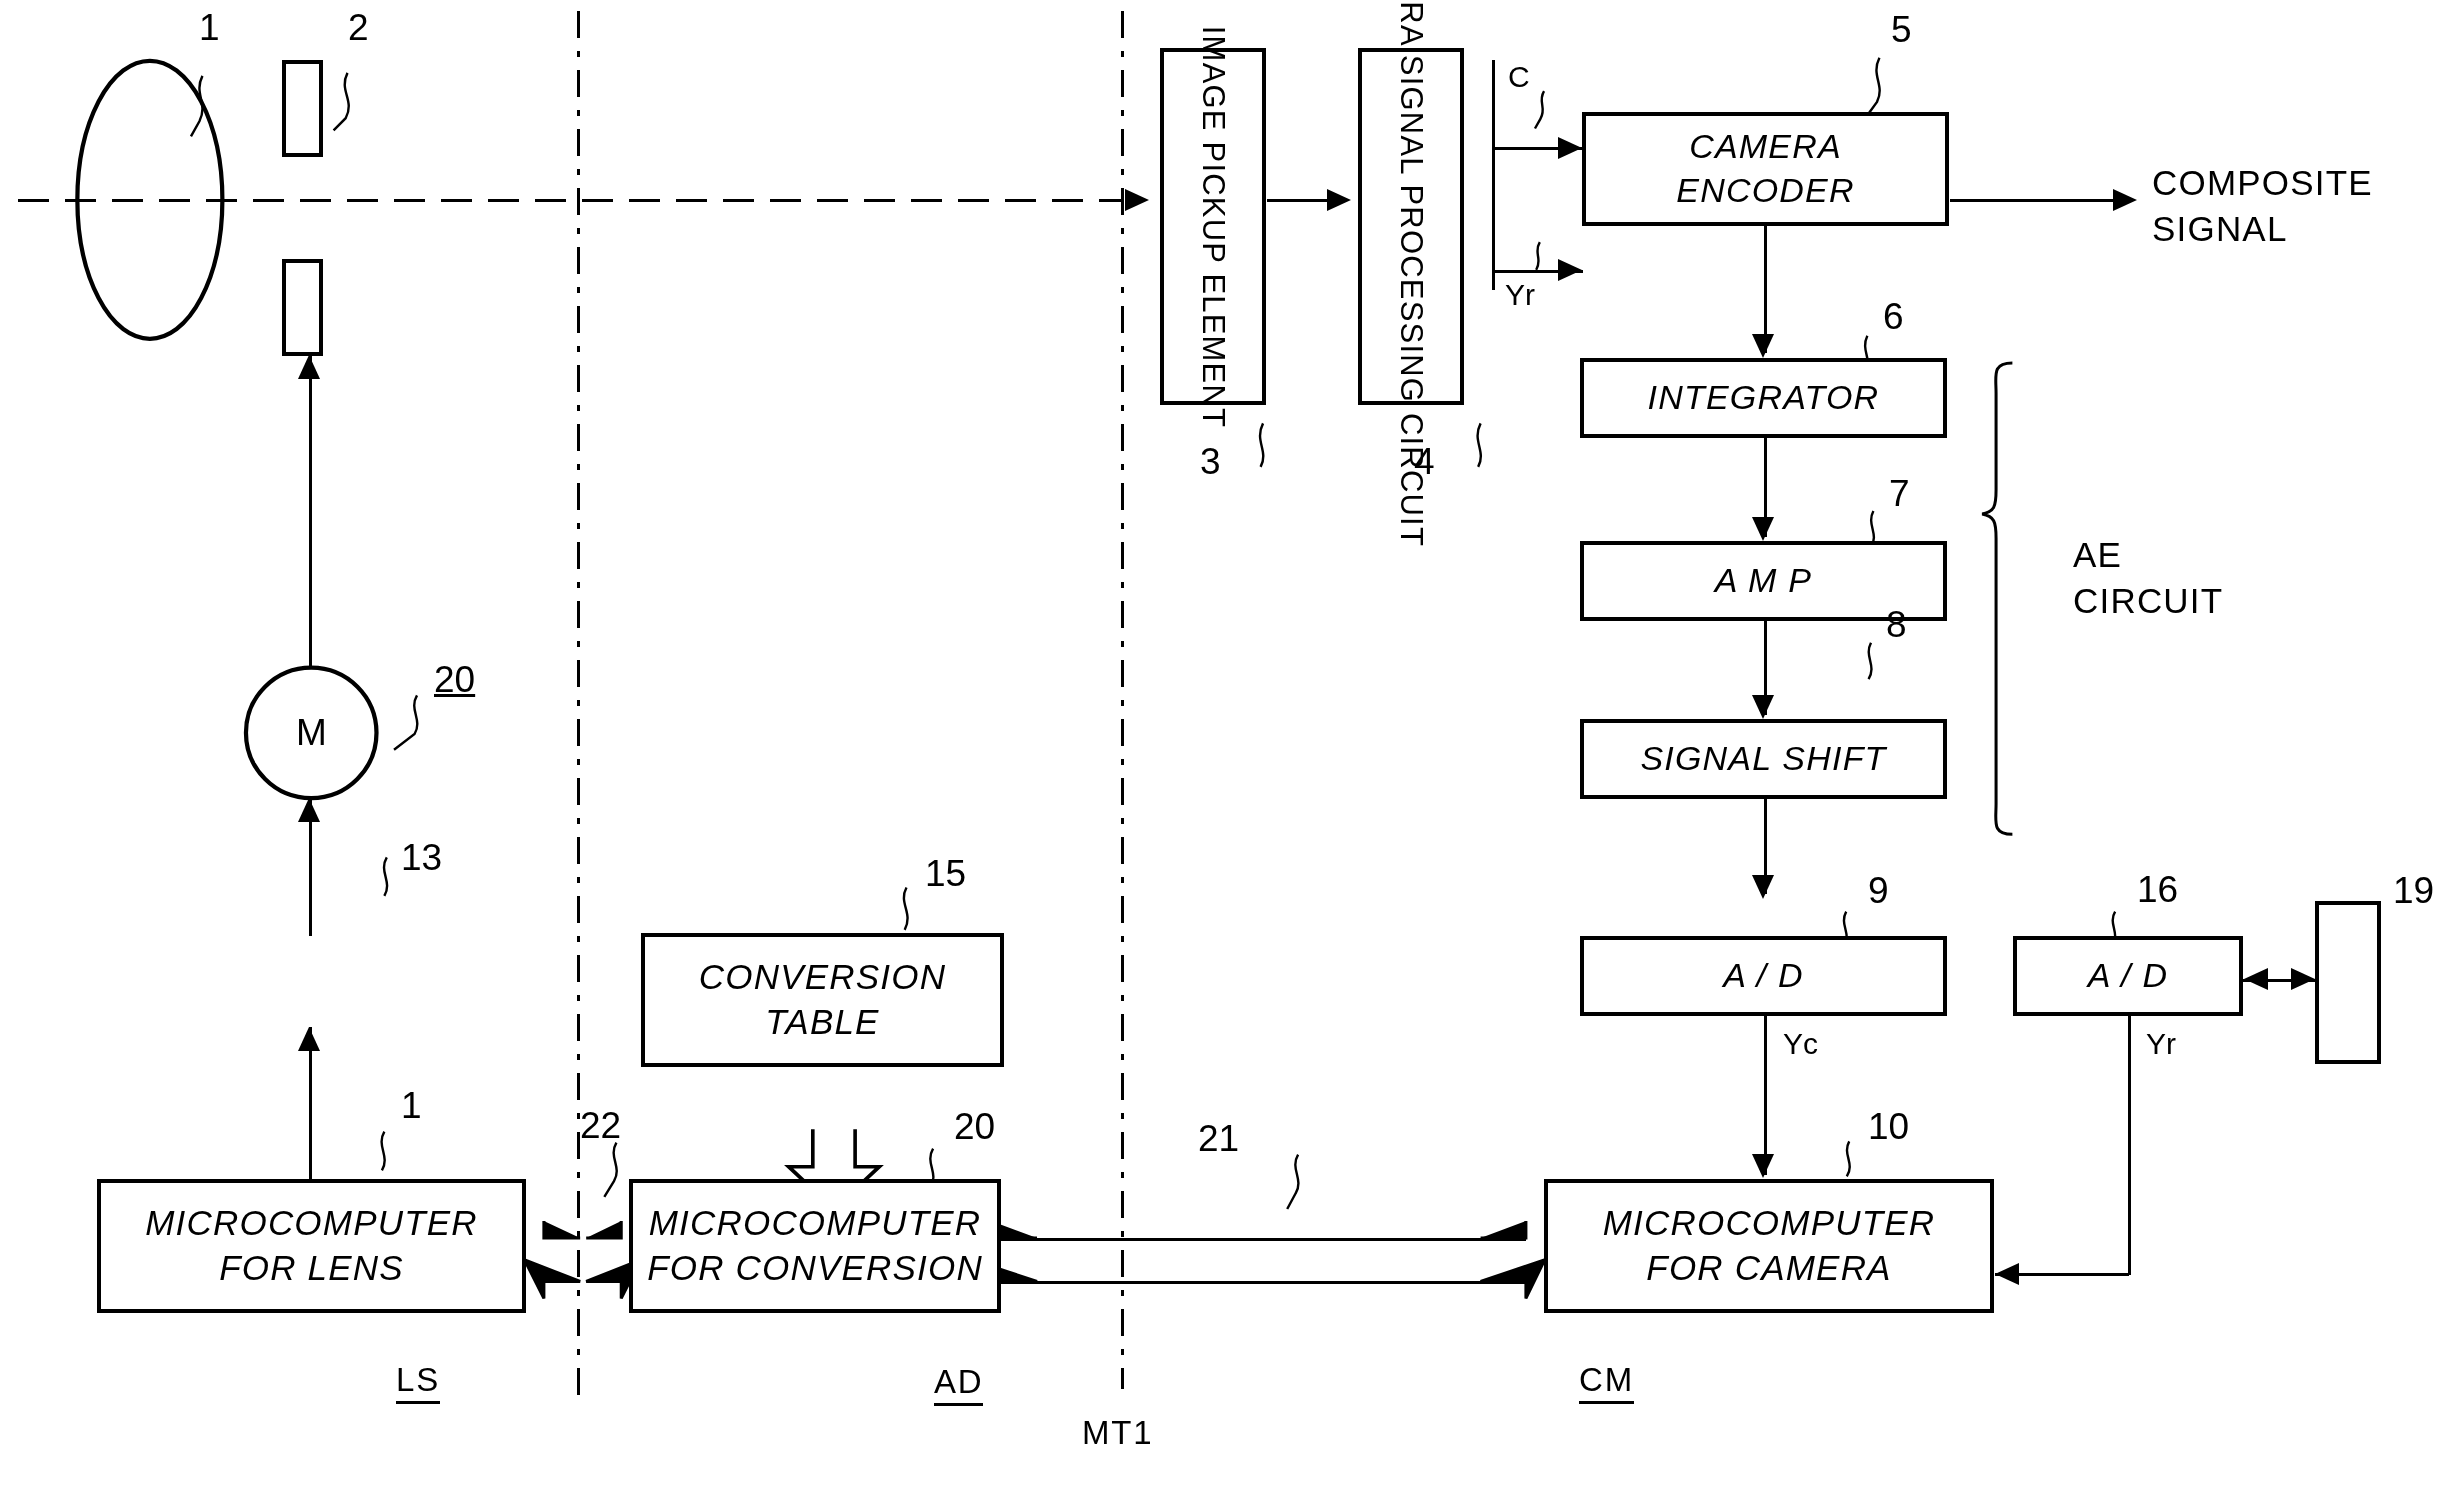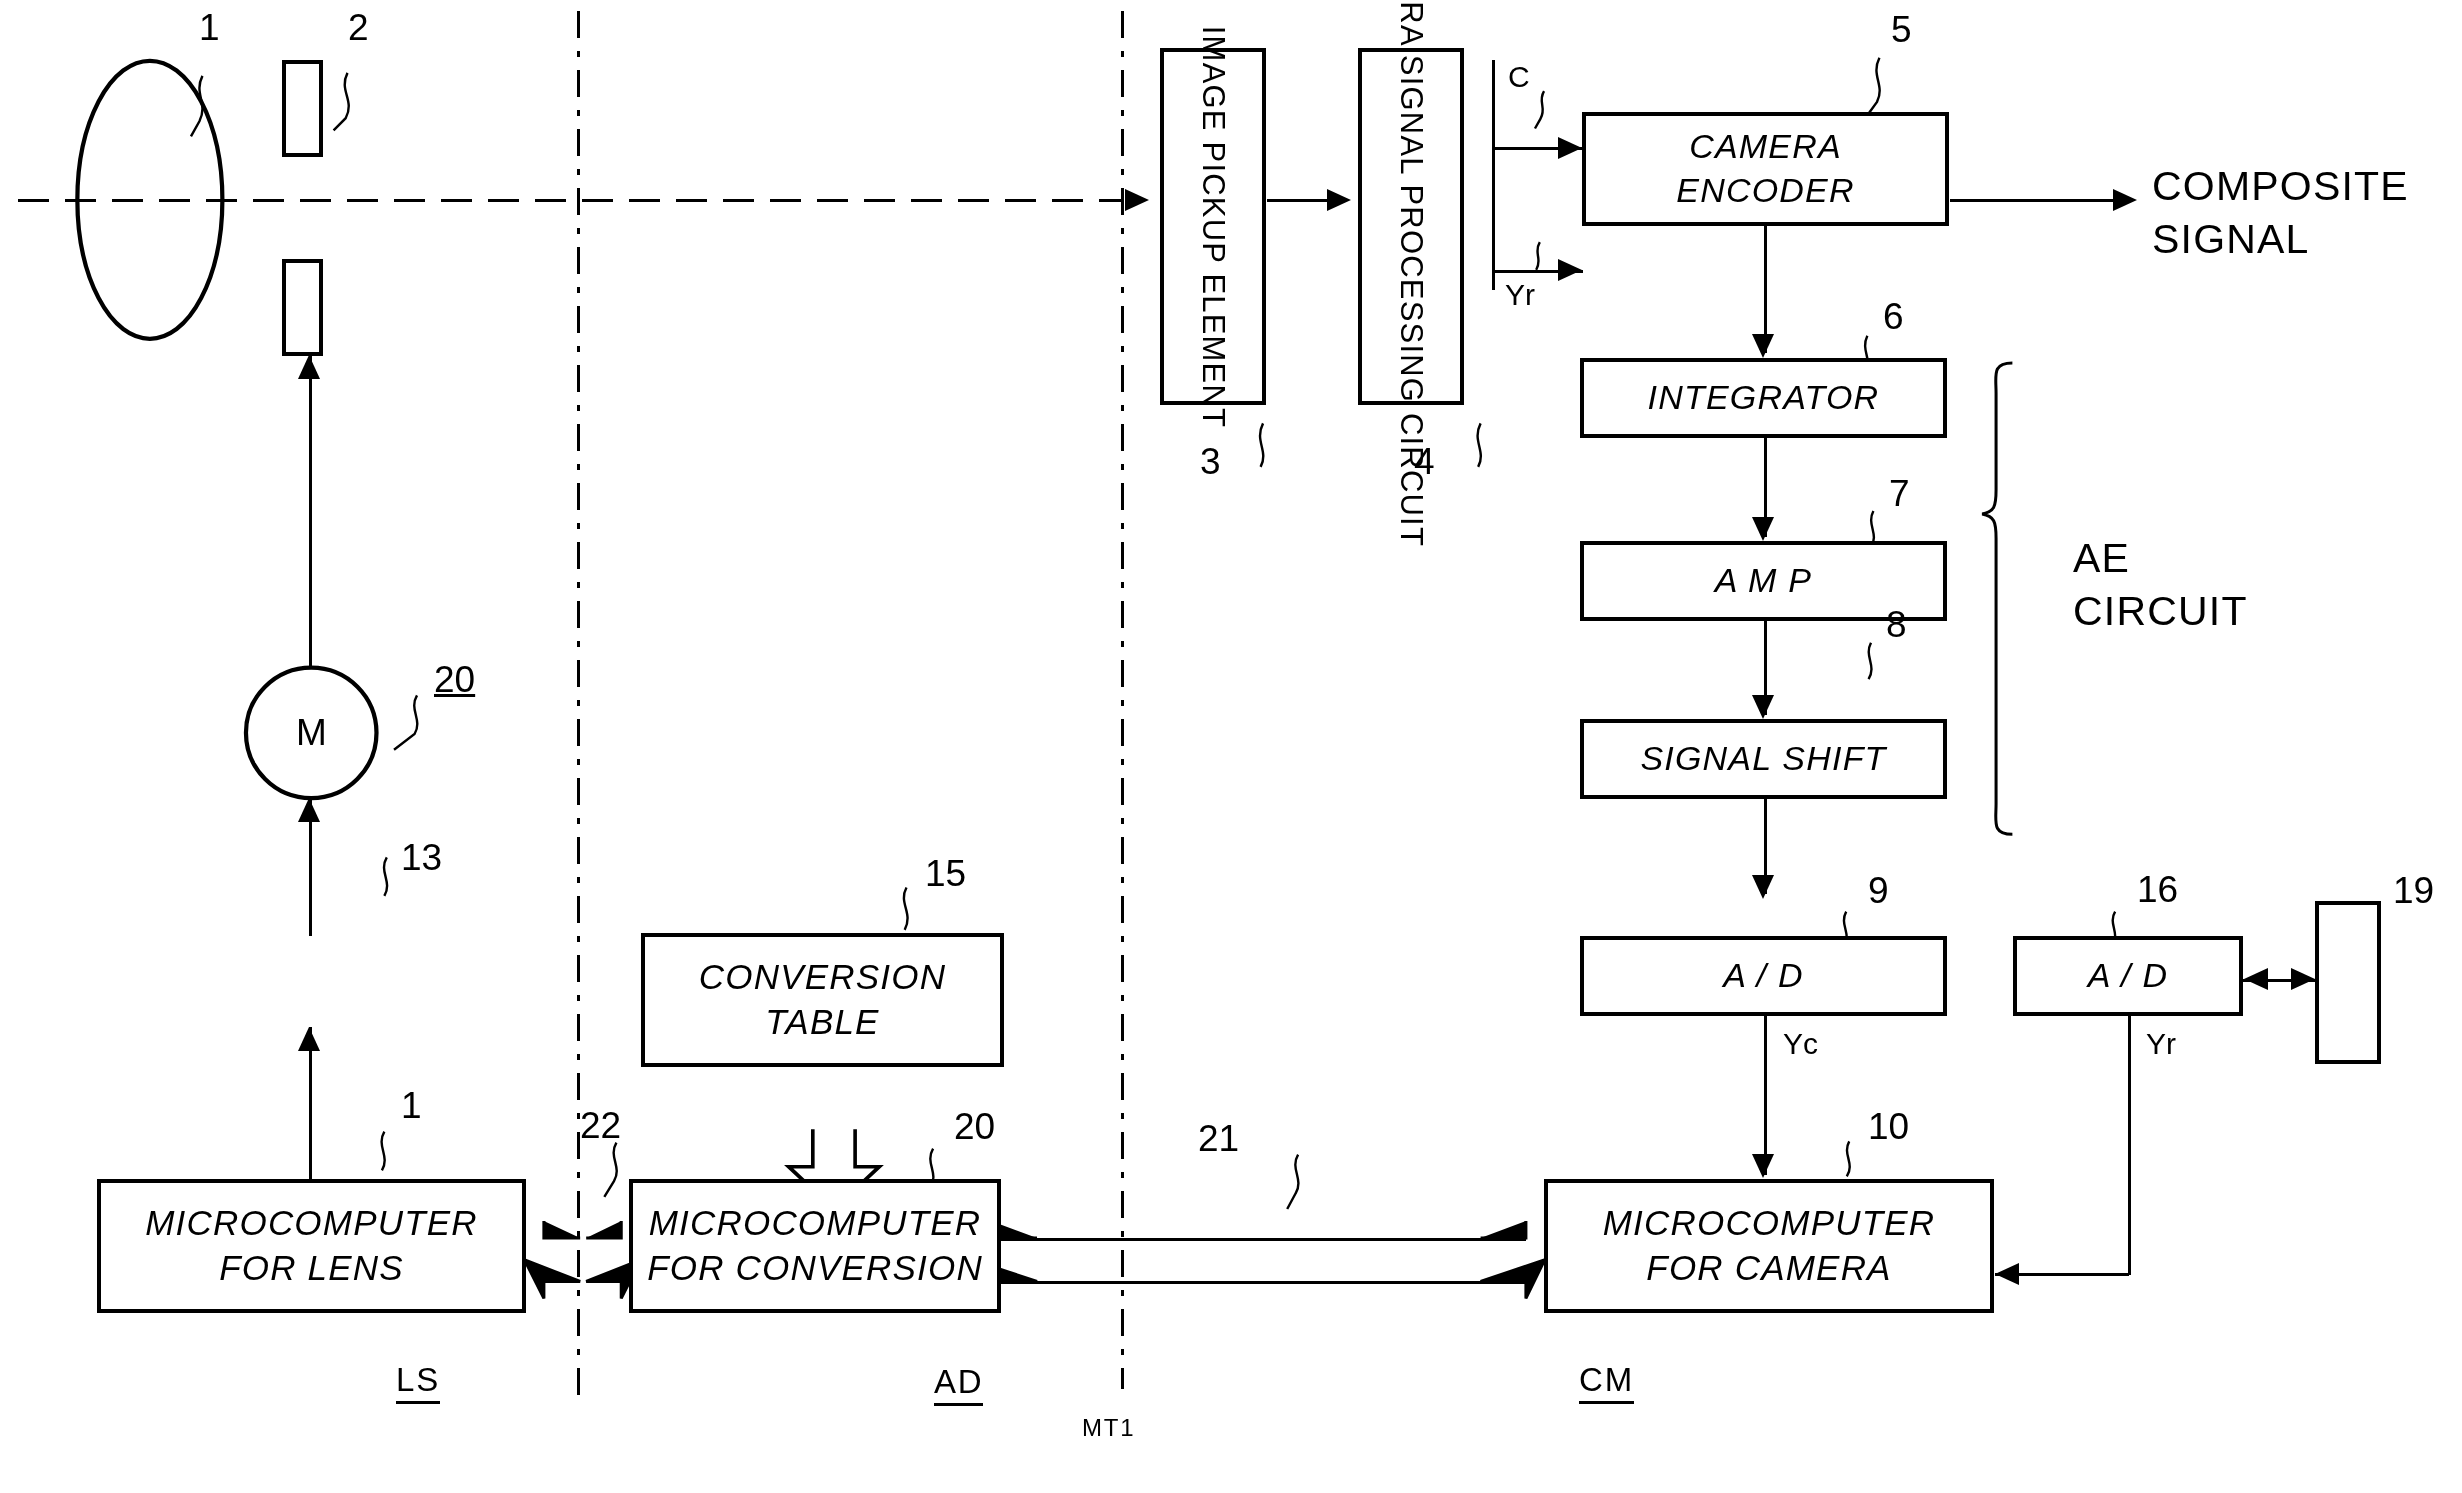--- a/index.html
+++ b/index.html
@@ -16,26 +16,26 @@
 
   .vbox{position:absolute;border:4.2px solid #000;background:#fff;box-sizing:border-box;}
   .vbox .vtxt{position:absolute;left:50%;top:50%;
       transform:translate(-50%,-50%) rotate(90deg);
       white-space:nowrap;letter-spacing:1.2px;line-height:1.30;
       text-align:center;color:#000;}
 
   .refnum{position:absolute;font-size:37px;color:#000;font-family:"Liberation Sans", sans-serif;
           letter-spacing:0;white-space:nowrap;}
   .sig{position:absolute;font-size:30px;color:#000;white-space:nowrap;font-family:"Liberation Sans", sans-serif;}
-  .grplabel{position:absolute;font-size:41px;color:#000;white-space:pre-line;
+  .grplabel{position:absolute;font-size:35px;color:#000;white-space:pre-line;
             line-height:1.30;letter-spacing:1.2px;font-family:"Liberation Sans", sans-serif;}
   .unitlabel{position:absolute;font-size:33px;color:#000;white-space:nowrap;
              border-bottom:3.6px solid #000;padding-bottom:2.4px;letter-spacing:1.8px;
              font-family:"Liberation Sans", sans-serif;}
-  .plainlabel{position:absolute;font-size:24px;color:#000;white-space:nowrap;letter-spacing:1.8px;
+  .plainlabel{position:absolute;font-size:33px;color:#000;white-space:nowrap;letter-spacing:1.8px;
               font-family:"Liberation Sans", sans-serif;}
 
   
   .hline{position:absolute;height:0;border-top:3.6px solid #000;}
   .vline{position:absolute;width:0;border-left:3.6px solid #000;}
   .dd-v{position:absolute;width:3px;
      background-image:repeating-linear-gradient(to bottom,
         #000 0 26.6px, transparent 26.6px 40px, #000 40px 46px, transparent 46px 59px);}
   .dd-h{position:absolute;height:3px;
      background-image:repeating-linear-gradient(to right,

